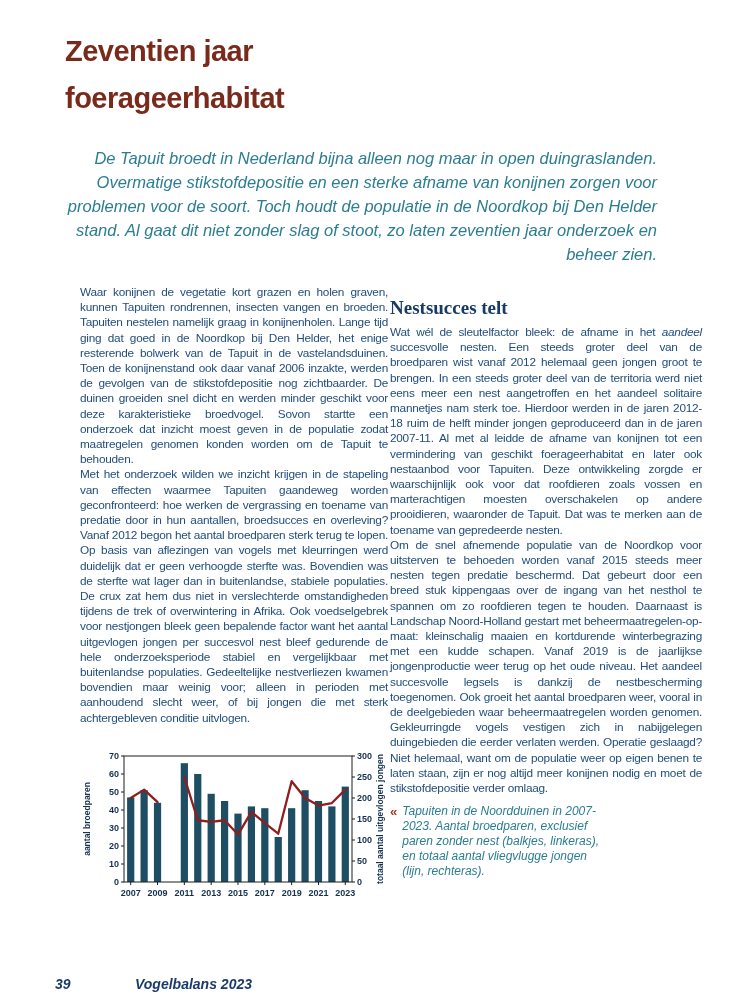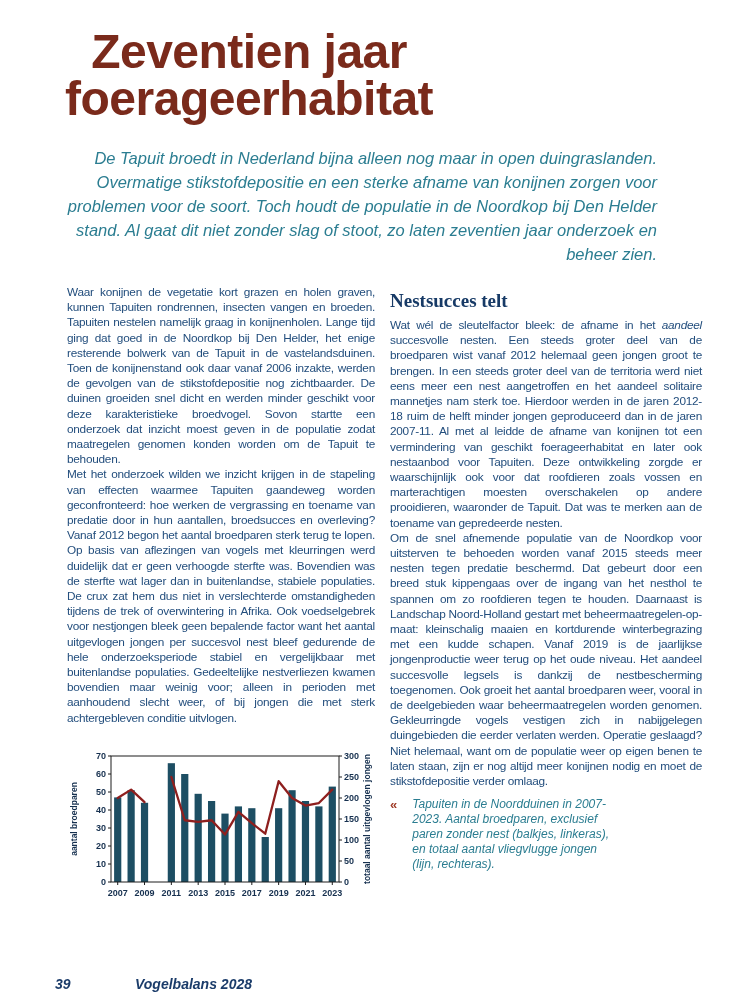--- a/index.html
+++ b/index.html
@@ -3,50 +3,50 @@
 <meta charset="utf-8">
 <style>
   html,body{margin:0;padding:0;background:#e8e8e8;}
   .page{
     position:relative;width:750px;height:1000px;background:#ffffff;
     font-family:"Liberation Sans",sans-serif;overflow:hidden;
     margin:0 auto;
   }
   .title{
     position:absolute;left:65px;top:28px;
-    font-size:48px;line-height:47px;font-weight:bold;
-    color:#7a2a1b;letter-spacing:-0.5px;text-align:center;
+    font-size:29px;line-height:47px;font-weight:bold;
+    color:#7a2a1b;letter-spacing:-0.5px;
   }
   .intro{
     position:absolute;left:65px;top:146px;width:592px;
     font-style:italic;font-size:16.5px;line-height:24px;
     color:#2b7d91;text-align:right;
   }
   .col{position:absolute;top:285px;}
-  .col-left{left:67px;width:308px;}
+  .col-left{left:80px;width:308px;}
   .col-right{left:390px;top:281px;width:312px;}
   p.body{
     margin:0;font-size:11.8px;line-height:15.2px;letter-spacing:-0.25px;
     color:#234e7d;text-align:justify;
   }
   h2.section{
     margin:14px 0 7px 0;
     font-family:"Liberation Serif",serif;
     font-size:19px;line-height:21px;font-weight:bold;color:#173a66;
   }
-  h2.first{margin-top:9px;}
+  h2.first{margin-top:16px;}
   .chart-wrap{margin-top:24px;width:312px;height:162px;}
   .caption{
     margin-top:8px;display:flex;gap:5px;width:230px;
     font-style:italic;font-size:12px;line-height:15px;color:#2b7d91;
   }
   .caption .mark{
     color:#a03c28;font-weight:bold;font-style:normal;font-size:13px;line-height:15px;
   }
-  .caption .cap-text{width:205px;margin-left:10px;}
+  .caption .cap-text{width:205px;}
   .footer{
     position:absolute;left:55px;top:976px;
     font-size:14px;font-weight:bold;font-style:italic;color:#1b3c6a;
   }
   .footer .pagenum{display:inline-block;width:80px;}
   svg text{font-family:"Liberation Sans",sans-serif;font-weight:bold;}
 </style>
 </head>
 <body>
 
@@ -141,16 +141,16 @@
     <h2 class="section first">Nestsucces telt</h2>
     <p class="body"><span>Wat wél de sleutelfactor bleek: de afname in het </span><em>aandeel</em><span> succesvolle nesten. Een steeds groter deel van de broedparen wist vanaf 2012 helemaal geen jongen groot te brengen. In een steeds groter deel van de territoria werd niet eens meer een nest aangetroffen en het aandeel solitaire mannetjes nam sterk toe. Hierdoor werden in de jaren 2012-18 ruim de helft minder jongen geproduceerd dan in de jaren 2007-11. Al met al leidde de afname van konijnen tot een vermindering van geschikt foerageerhabitat en later ook nestaanbod voor Tapuiten. Deze ontwikkeling zorgde er waarschijnlijk ook voor dat roofdieren zoals vossen en marterachtigen moesten overschakelen op andere prooidieren, waaronder de Tapuit. Dat was te merken aan de toename van gepredeerde nesten.</span></p>
     <p class="body">Om de snel afnemende populatie van de Noordkop voor uitsterven te behoeden worden vanaf 2015 steeds meer nesten tegen predatie beschermd. Dat gebeurt door een breed stuk kippengaas over de ingang van het nesthol te spannen om zo roofdieren tegen te houden. Daarnaast is Landschap Noord-Holland gestart met beheermaatregelen-op-maat: kleinschalig maaien en kortdurende winterbegrazing met een kudde schapen. Vanaf 2019 is de jaarlijkse jongenproductie weer terug op het oude niveau. Het aandeel succesvolle legsels is dankzij de nestbescherming toegenomen. Ook groeit het aantal broedparen weer, vooral in de deelgebieden waar beheermaatregelen worden genomen. Gekleurringde vogels vestigen zich in nabijgelegen duingebieden die eerder verlaten werden. Operatie geslaagd? Niet helemaal, want om de populatie weer op eigen benen te laten staan, zijn er nog altijd meer konijnen nodig en moet de stikstofdepositie verder omlaag.</p>
     <div class="caption">
       <span class="mark">«</span>
       <span class="cap-text">Tapuiten in de Noordduinen in 2007-2023. Aantal broedparen, exclusief paren zonder nest (balkjes, linkeras), en totaal aantal vliegvlugge jongen (lijn, rechteras).</span>
     </div>
   </div>
 
   <div class="footer">
-    <span class="pagenum">39</span><span>Vogelbalans 2028</span>
+    <span class="pagenum">39</span><span>Vogelbalans 2023</span>
   </div>
 
 </div>
 
 </body></html>

